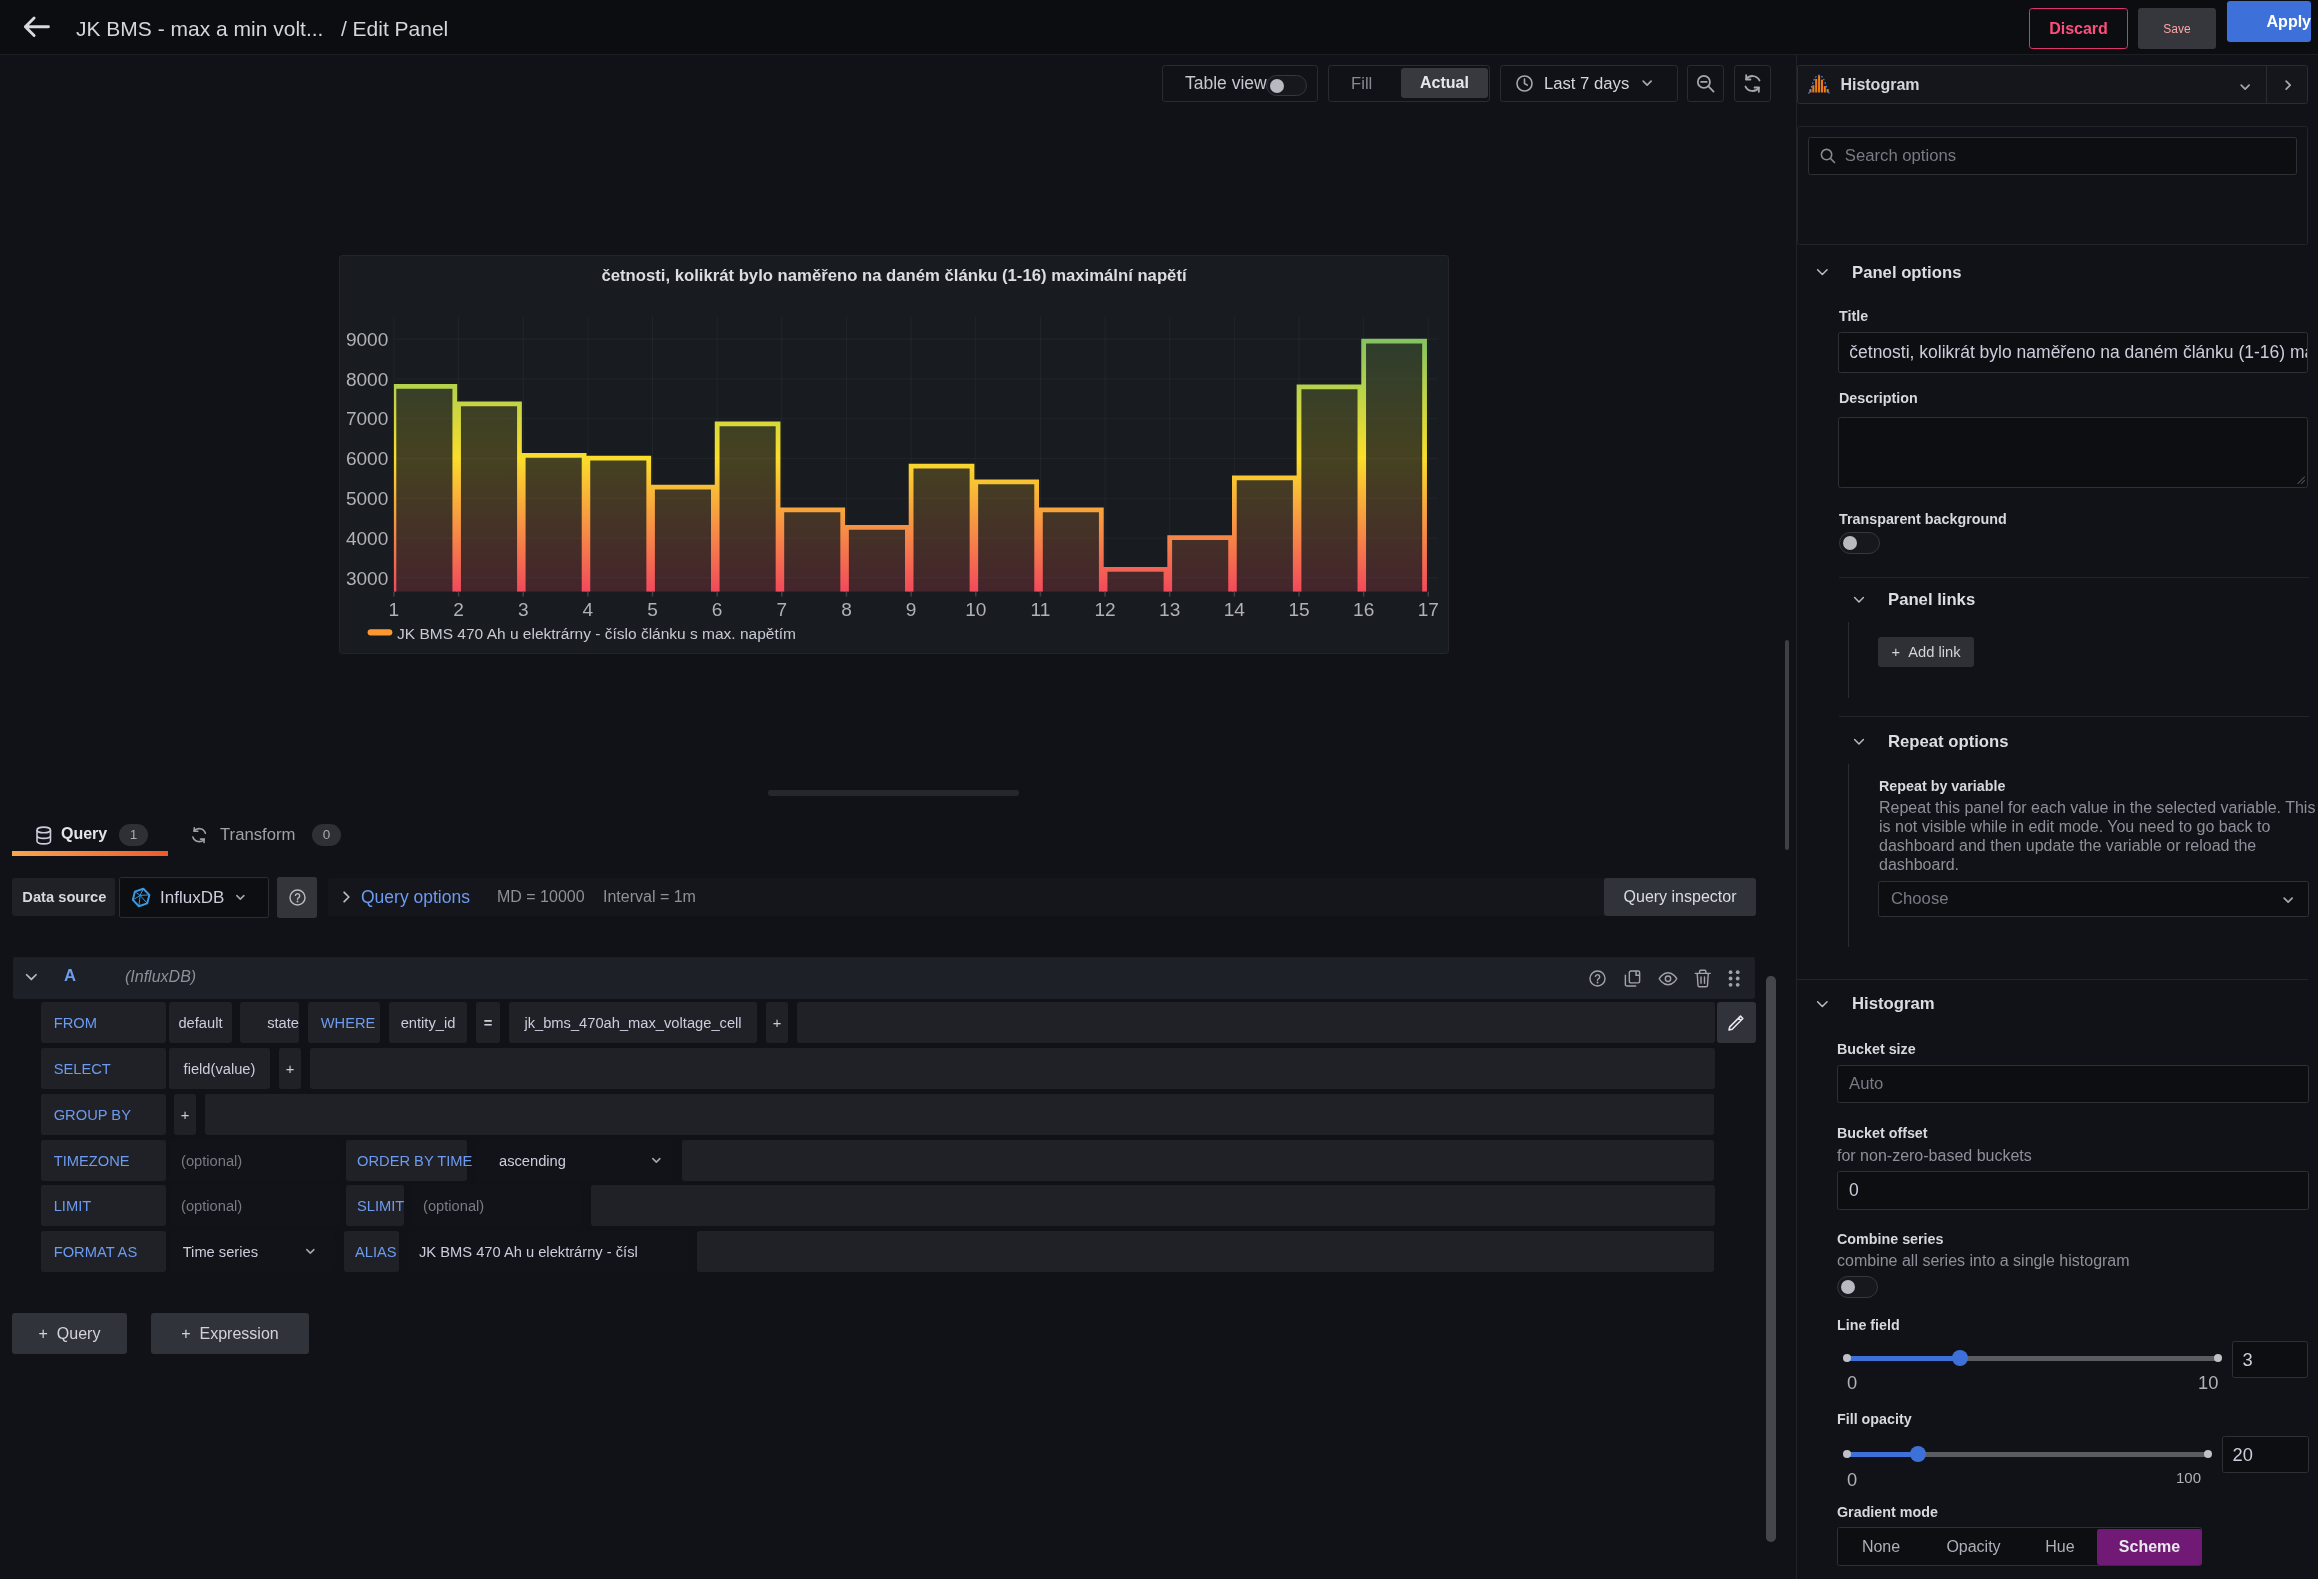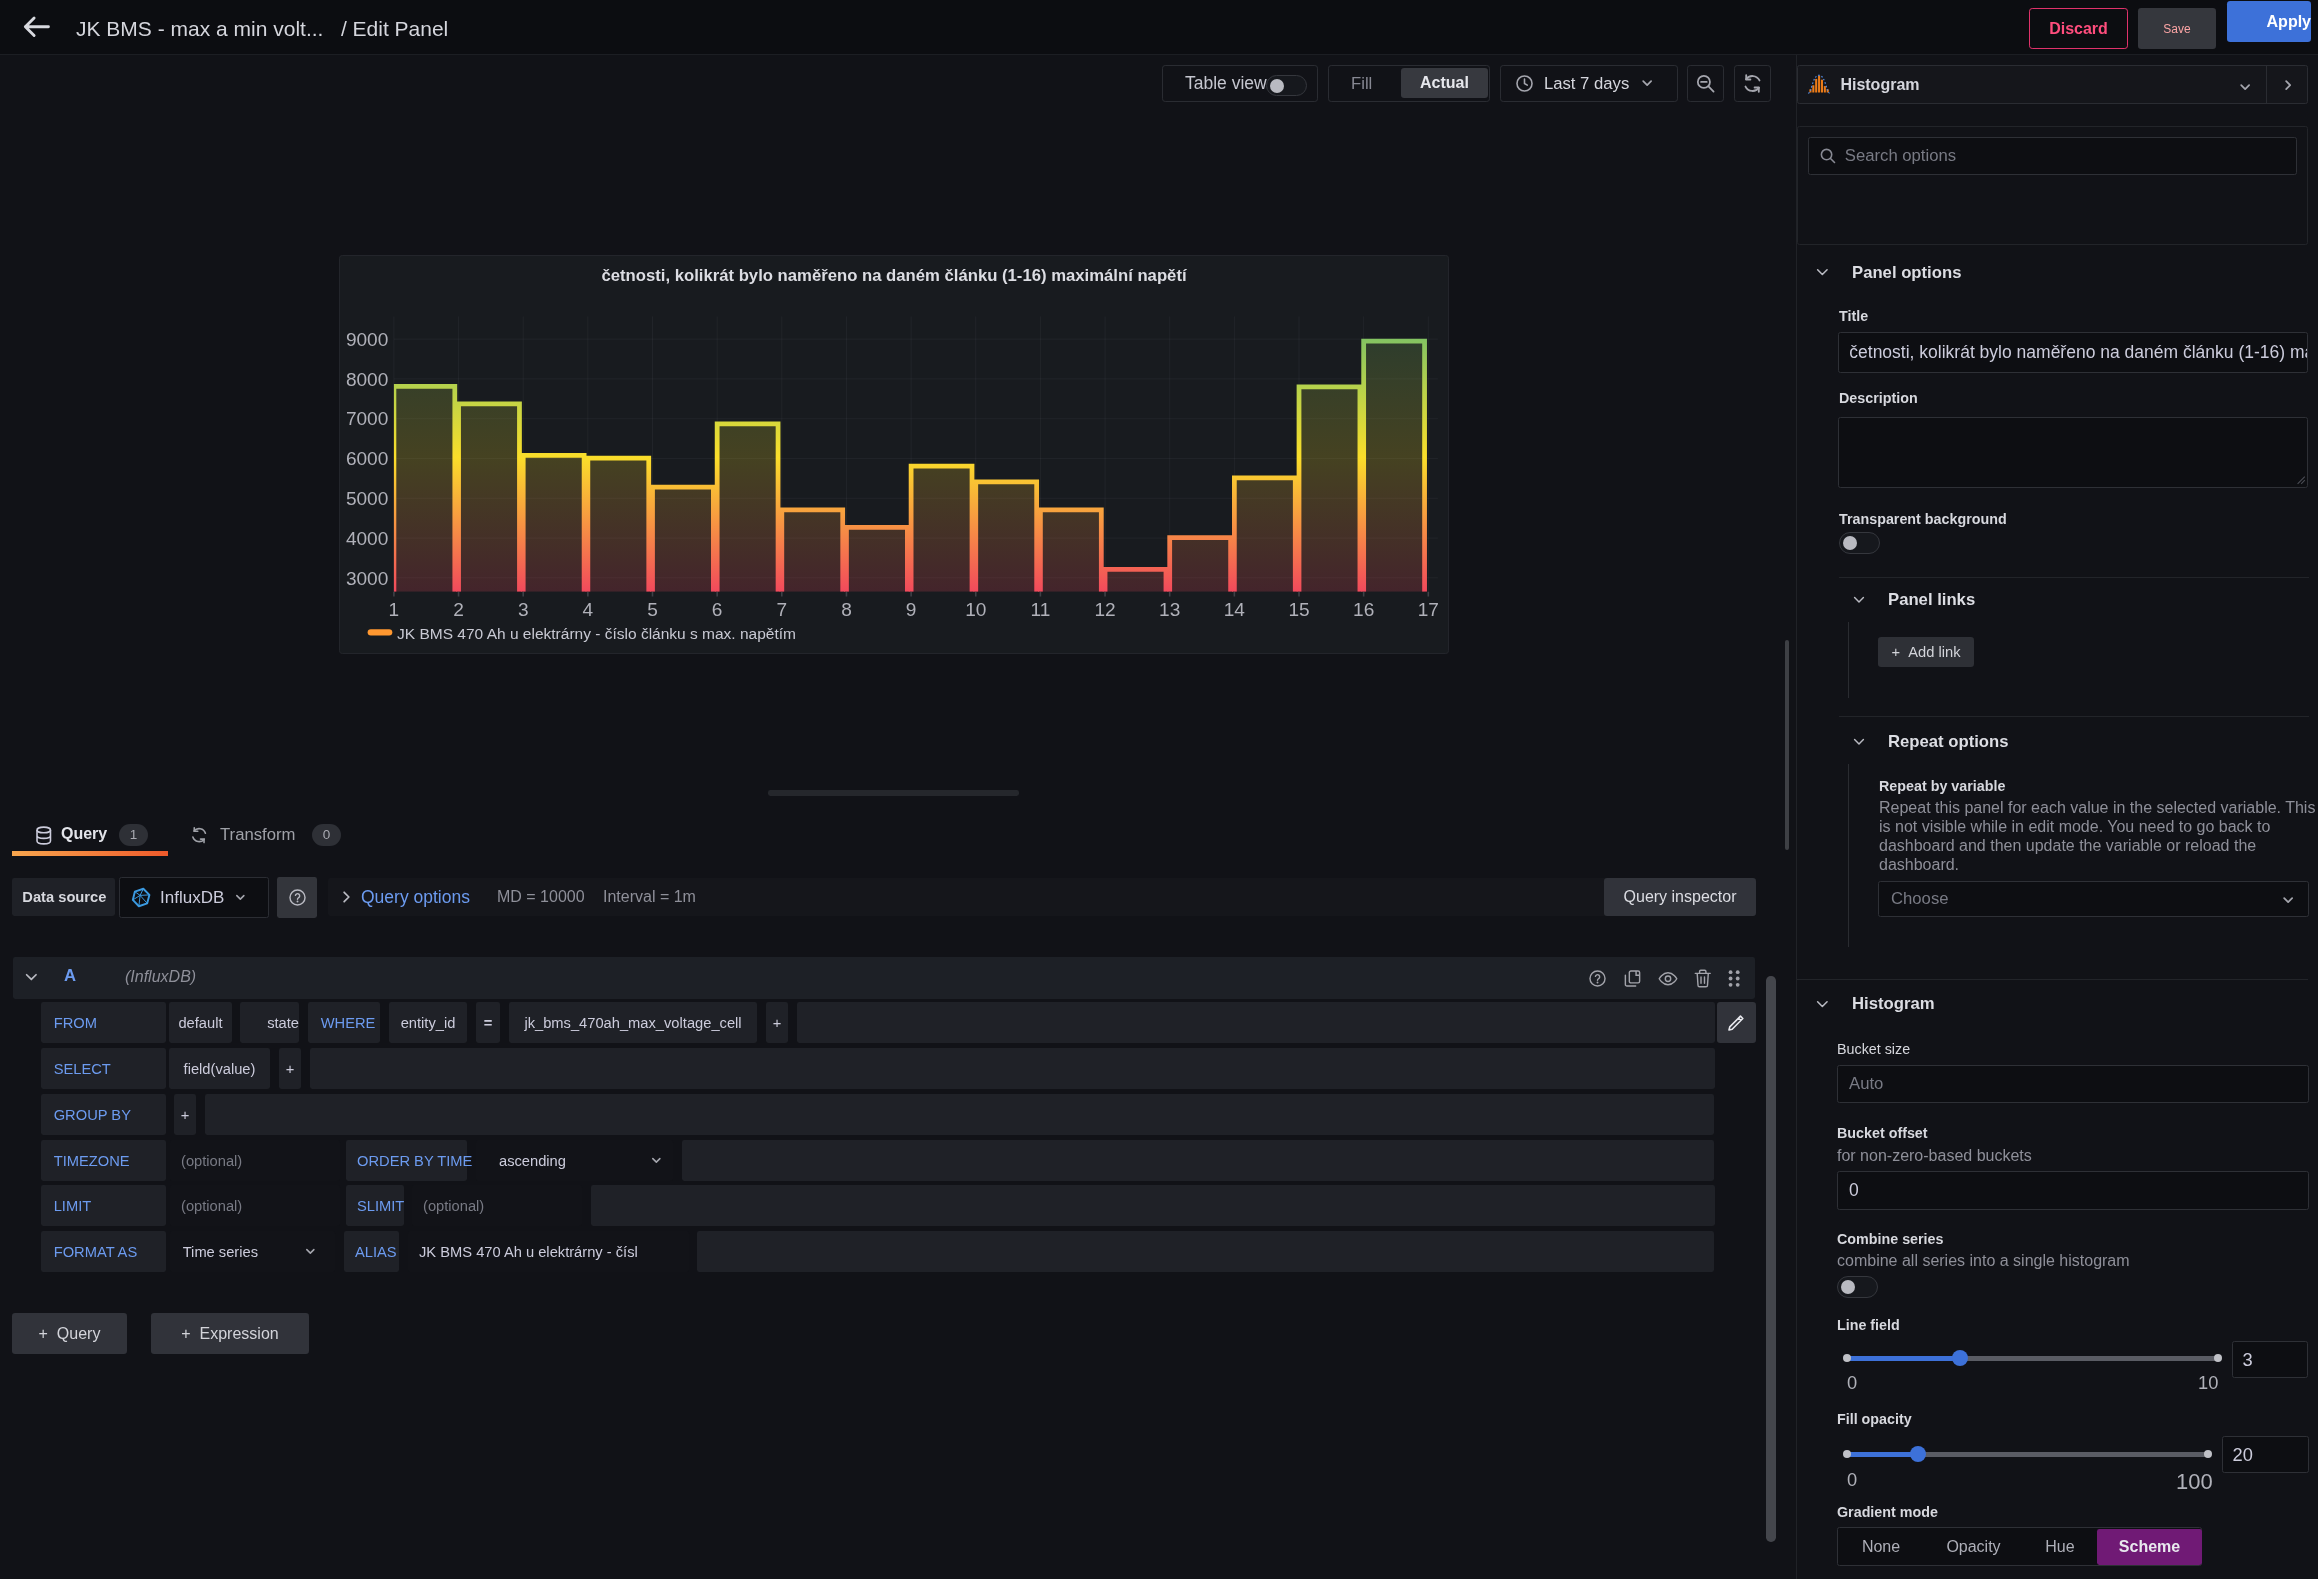--- a/index.html
+++ b/index.html
@@ -435,21 +435,21 @@
         <path d="M4 6.5l5 5 5-5" stroke="#a5a6ae" stroke-width="2.2" fill="none" stroke-linecap="round" stroke-linejoin="round"></path>
       </svg>
 </div>
 
 <div class="abs" style="left:1797px;top:979px;width:511px;height:0.8px;background:#222429"></div>
 <svg class="abs" style="left:1816px;top:999px" width="12.7" height="11" viewBox="0 0 16 14">
       <path d="M2 3.5l6 6 6-6" stroke="#b9bac2" stroke-width="2" fill="none" stroke-linecap="round" stroke-linejoin="round"></path>
     </svg>
 <div class="abs" style="left:1852px;top:994px;font-size:16.7px;font-weight:700;color:#dcdde3">Histogram</div>
 
-<div class="abs" style="left:1837px;top:1041px;font-size:14.3px;font-weight:400;color:#d7d8de">Bucket size</div>
+<div class="abs" style="left:1837px;top:1041px;font-size:14.3px;font-weight:700;color:#d7d8de">Bucket size</div>
 <div class="abs ctr" style="left:1837px;top:1065px;width:472px;height:38px;background:#0d0e12;border:0.8px solid #2e3036;border-radius:2.4px">
       <span style="font-size:16.7px;color:#787a84;margin-left:11px">Auto</span>
     </div>
 <div class="abs" style="left:1837px;top:1125px;font-size:14.3px;font-weight:700;color:#d7d8de">Bucket offset</div>
 <div class="abs" style="left:1837px;top:1147px;font-size:16px;color:#8e8f99">for non-zero-based buckets</div>
 <div class="abs ctr" style="left:1837px;top:1171px;width:472px;height:39px;background:#0d0e12;border:0.8px solid #2e3036;border-radius:2.4px">
       <span class="txt" style="font-size:17.5px;margin-left:11px">0</span>
     </div>
 <div class="abs" style="left:1837px;top:1231px;font-size:14.3px;font-weight:700;color:#d7d8de">Combine series</div>
 <div class="abs" style="left:1837px;top:1252px;font-size:16px;color:#8e8f99">combine all series into a single histogram</div>
@@ -469,21 +469,21 @@
       <span class="txt" style="font-size:18.3px;margin-left:9.6px">3</span>
     </div>
 
 <div class="abs" style="left:1837px;top:1411px;font-size:14.3px;font-weight:700;color:#d7d8de">Fill opacity</div>
 <div class="abs" style="left:1847px;top:1452px;width:361px;height:4.8px;border-radius:2.4px;background:#5a5c64"></div>
 <div class="abs" style="left:1847px;top:1452px;width:72px;height:4.8px;border-radius:2.4px;background:#3d71d9"></div>
 <div class="abs" style="left:1843px;top:1450px;width:8px;height:8px;border-radius:50%;background:#c0c1c7"></div>
 <div class="abs" style="left:2204px;top:1450px;width:8px;height:8px;border-radius:50%;background:#c0c1c7"></div>
 <div class="abs" style="left:1910px;top:1446px;width:16px;height:16px;border-radius:50%;background:#3d71d9"></div>
 <div class="abs" style="left:1847px;top:1469px;font-size:18.3px;color:#b0b1b9">0</div>
-<div class="abs" style="left:2176px;top:1469px;font-size:22px;color:#b0b1b9">100</div>
+<div class="abs" style="left:2176px;top:1469px;font-size:15px;color:#b0b1b9">100</div>
 <div class="abs ctr" style="left:2222px;top:1436px;width:87px;height:37px;background:#0d0e12;border:0.8px solid #2e3036;border-radius:2.4px">
       <span class="txt" style="font-size:18.3px;margin-left:9.6px">20</span>
     </div>
 
 <div class="abs" style="left:1837px;top:1504px;font-size:14.3px;font-weight:700;color:#d7d8de">Gradient mode</div>
 <div class="abs" style="left:1837px;top:1527px;width:365px;height:39px;background:#0d0e12;border:0.8px solid #2e3036;border-radius:2.4px">
   <div class="abs ctr" style="left:0;top:0;width:86px;height:37px;justify-content:center">
         <span style="font-size:16px;color:#aeafb8">None</span>
       </div>
   <div class="abs ctr" style="left:86px;top:0;width:99px;height:37px;justify-content:center">

